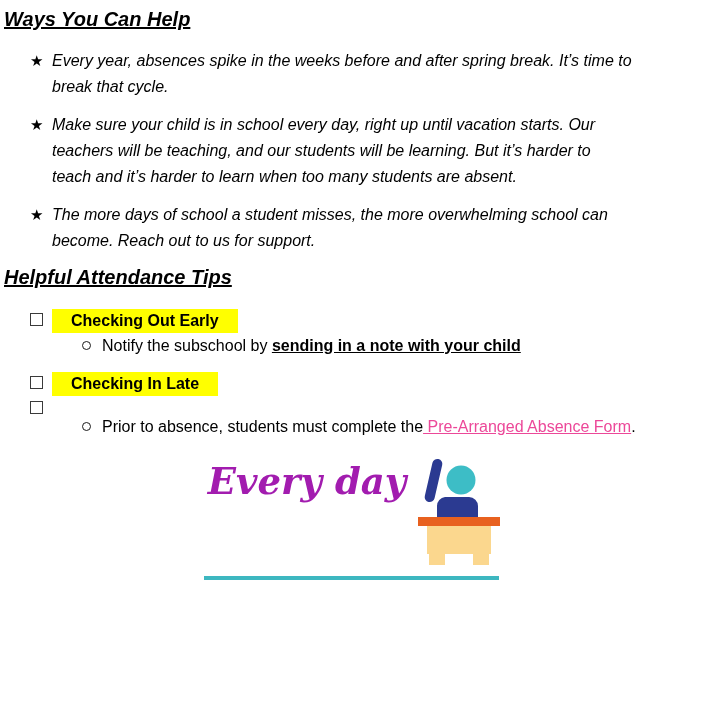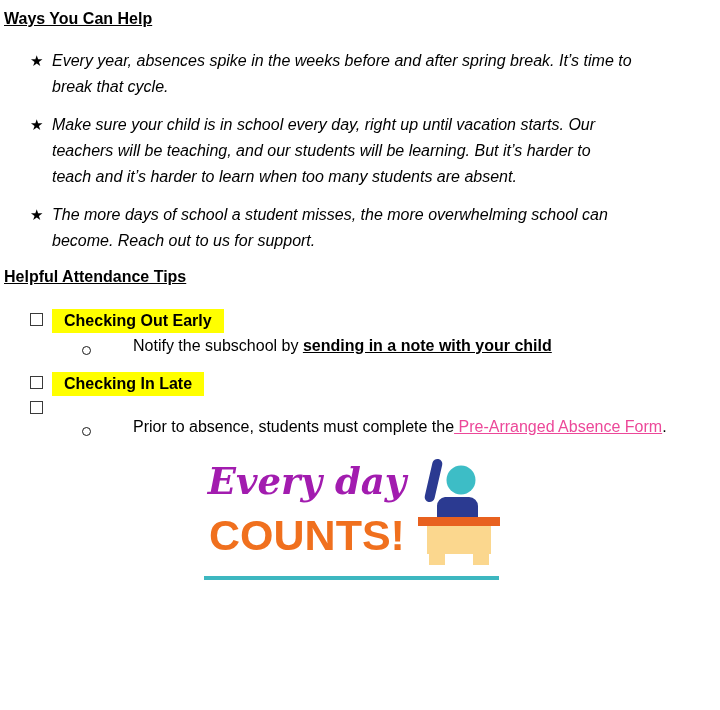--- a/index.html
+++ b/index.html
@@ -3,40 +3,40 @@
 <meta charset="utf-8">
 <style>
   html,body{margin:0;padding:0;}
   body{
     width:720px;height:710px;background:#ffffff;overflow:hidden;
     font-family:"Liberation Sans",sans-serif;
     font-size:16px;line-height:26px;color:#000;
   }
   .doc{padding:8px 16px 0 4px;}
   .heading{
-    font-size:16px;line-height:22px;font-weight:bold;
-    text-decoration:underline;display:inline-block;
+    font-size:20px;line-height:22px;font-weight:bold;
+    text-decoration:underline;display:inline-block;font-style:italic;
   }
   .h1{margin:0 0 18px 0;display:block;}
   .h2{margin:10px 0 20px 0;display:block;}
   .bullet{display:flex;margin:0 0 12px 26px;}
   .star{
     width:22px;flex:0 0 22px;font-size:15px;line-height:26px;color:#000;
   }
   .btext{margin:0;white-space:pre-line;max-width:648px;font-style:italic;}
   .check-row{display:flex;margin:0 0 0 26px;align-items:flex-start;}
   .checkbox{
     flex:0 0 13px;width:13px;height:13px;margin:5px 9px 0 0;
     border:1.5px solid #3a3a3a;background:#fff;box-sizing:border-box;
   }
   .hl{
-    background:#ffff00;font-weight:bold;padding:0 12px;line-height:24px;
+    background:#ffff00;font-weight:bold;padding:0 19px;line-height:24px;
     display:inline-block;margin-top:1px;
   }
-  .sub-row{display:flex;margin:0 0 12px 78px;align-items:center;gap:31px;}
+  .sub-row{display:flex;margin:0 0 12px 78px;align-items:flex-start;}
   .sub-row.last{margin-bottom:13px;}
   .circle{
     flex:0 0 7px;width:7px;height:7px;border:1.5px solid #1a1a1a;
     border-radius:50%;margin:8px 11px 0 0;box-sizing:content-box;
   }
   .ntext{margin:0;}
   .emph{font-weight:bold;text-decoration:underline;}
   .link{color:#ec4899;text-decoration:underline;cursor:pointer;}
   .gap14{margin-bottom:14px;}
 
@@ -107,21 +107,20 @@
   </div>
   <div class="sub-row last">
     <span class="circle"></span>
     <p class="ntext"><span>Prior to absence, students must complete the</span><a class="link"> Pre-Arranged Absence Form</a><span>.</span></p>
   </div>
 
   <div class="logo">
     <div class="logo-row">
       <div class="logo-text">
         <div class="script">Every day</div>
-        <div class="counts">COUNTS!</div>
       </div>
       <svg class="logo-icon" width="90" height="115" viewBox="0 0 90 115" xmlns="http://www.w3.org/2000/svg">
         <rect x="19" y="6" width="10" height="44" rx="5" fill="#2b3a91" transform="rotate(13 24 8)"></rect>
         <circle cx="47" cy="27" r="14.5" fill="#3dbdc6"></circle>
         <path d="M31,44 h24 a9,9 0 0 1 9,9 v12 h-41 v-12 a9,9 0 0 1 8,-9 z" fill="#2b3a91"></path>
         <rect x="4" y="64" width="82" height="9" fill="#e8611f"></rect>
         <rect x="13" y="73" width="64" height="28" fill="#fbd78e"></rect>
         <rect x="15" y="100" width="16" height="12" fill="#fbd78e"></rect>
         <rect x="59" y="100" width="16" height="12" fill="#fbd78e"></rect>
       </svg>

